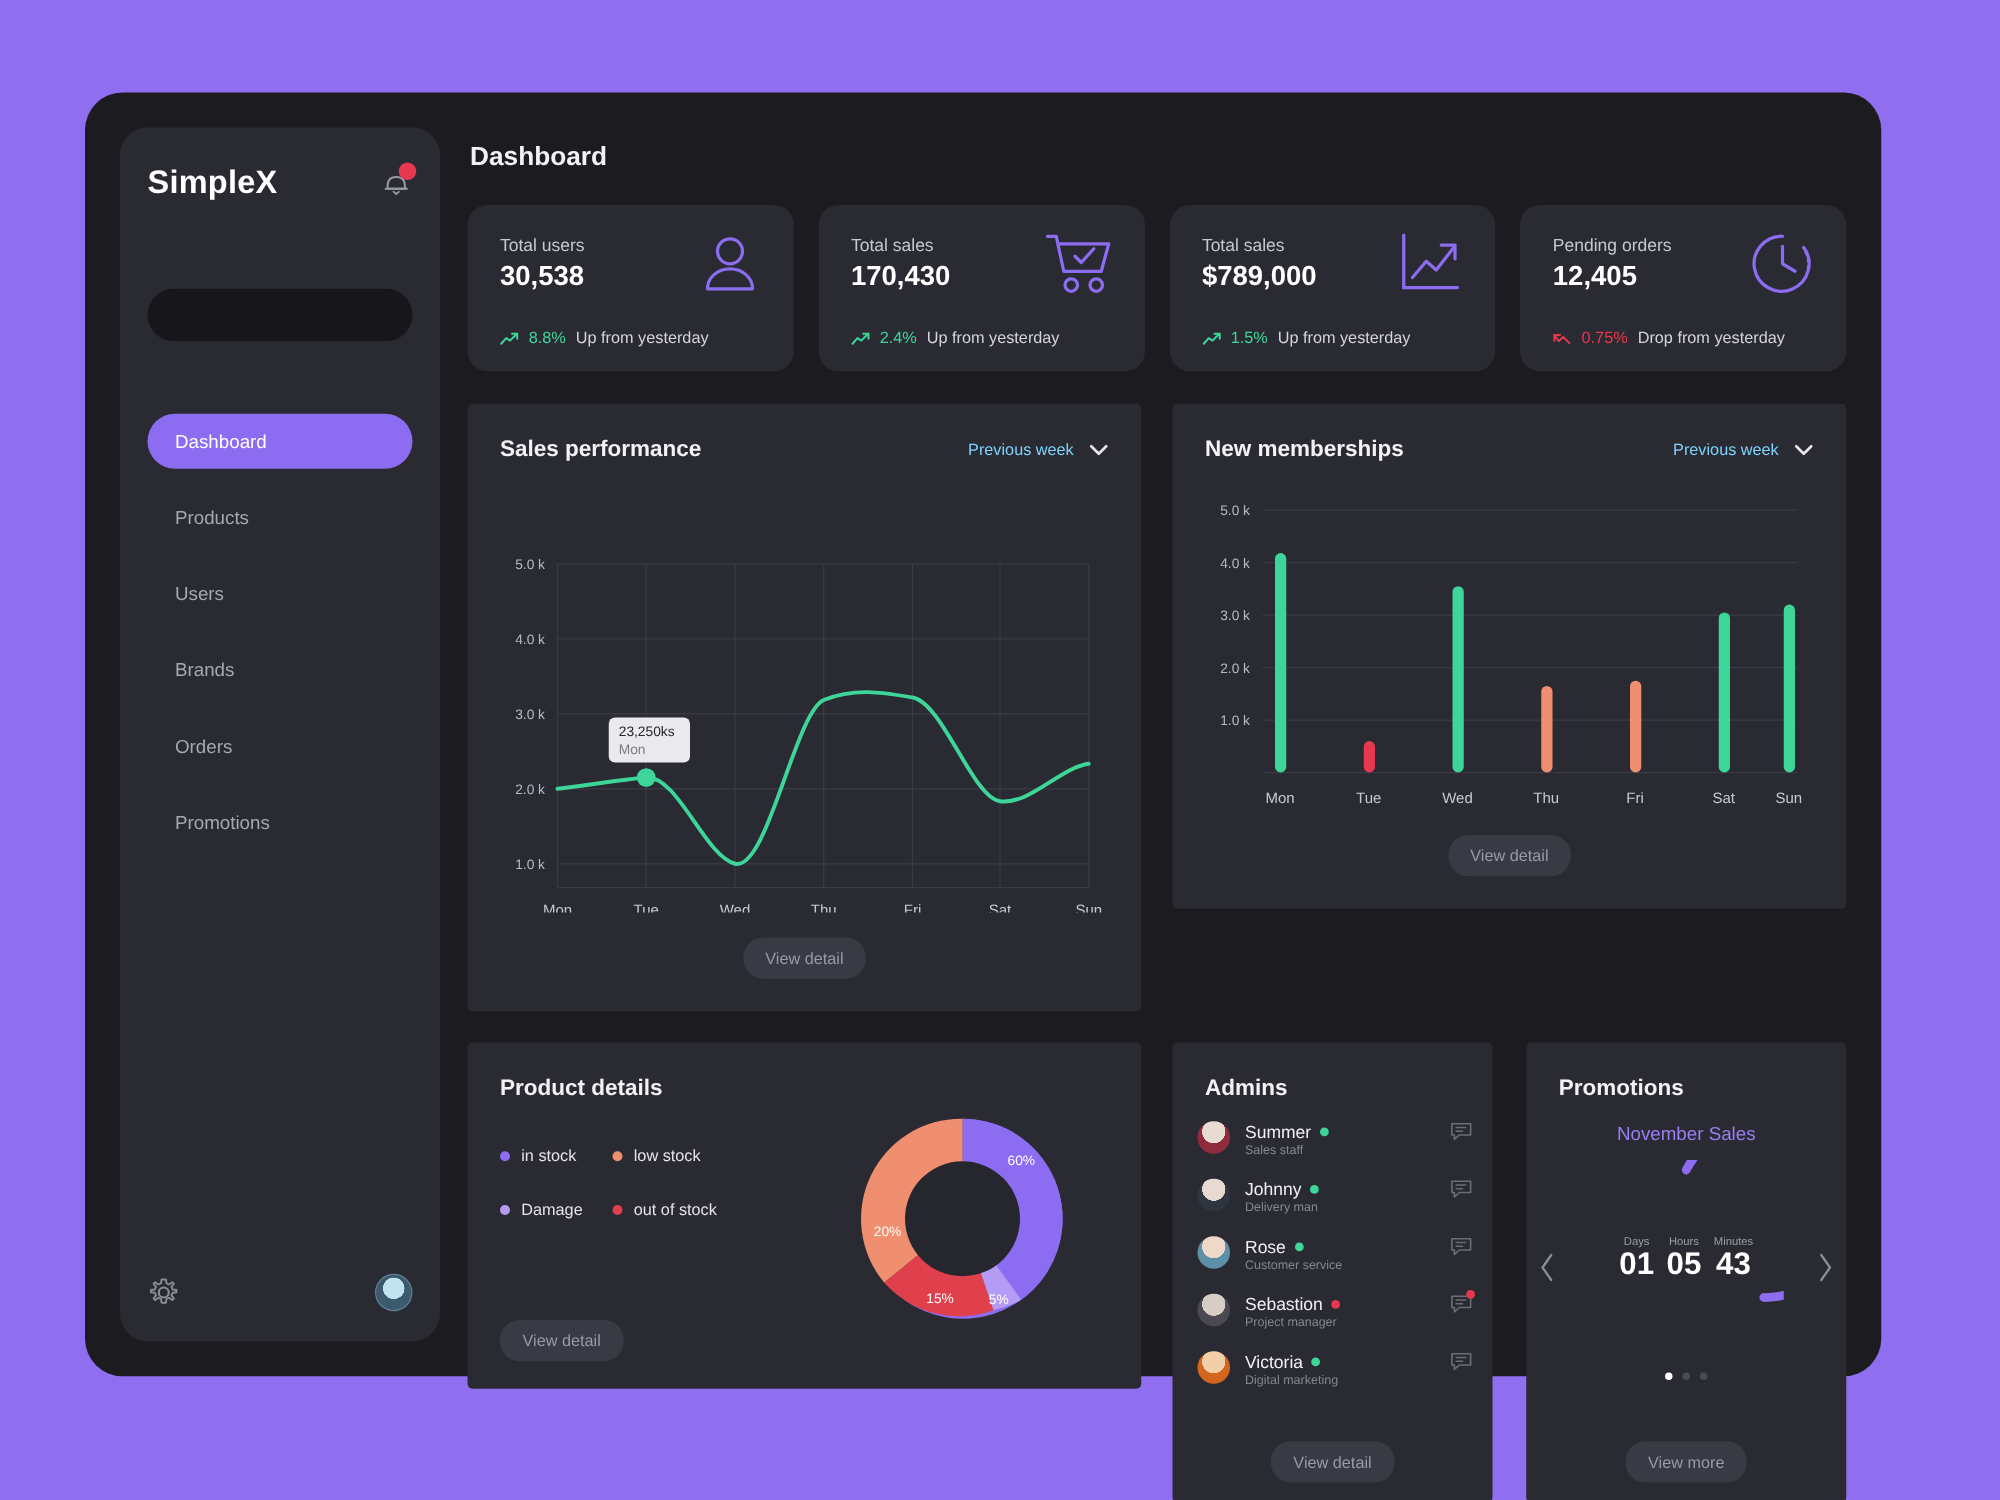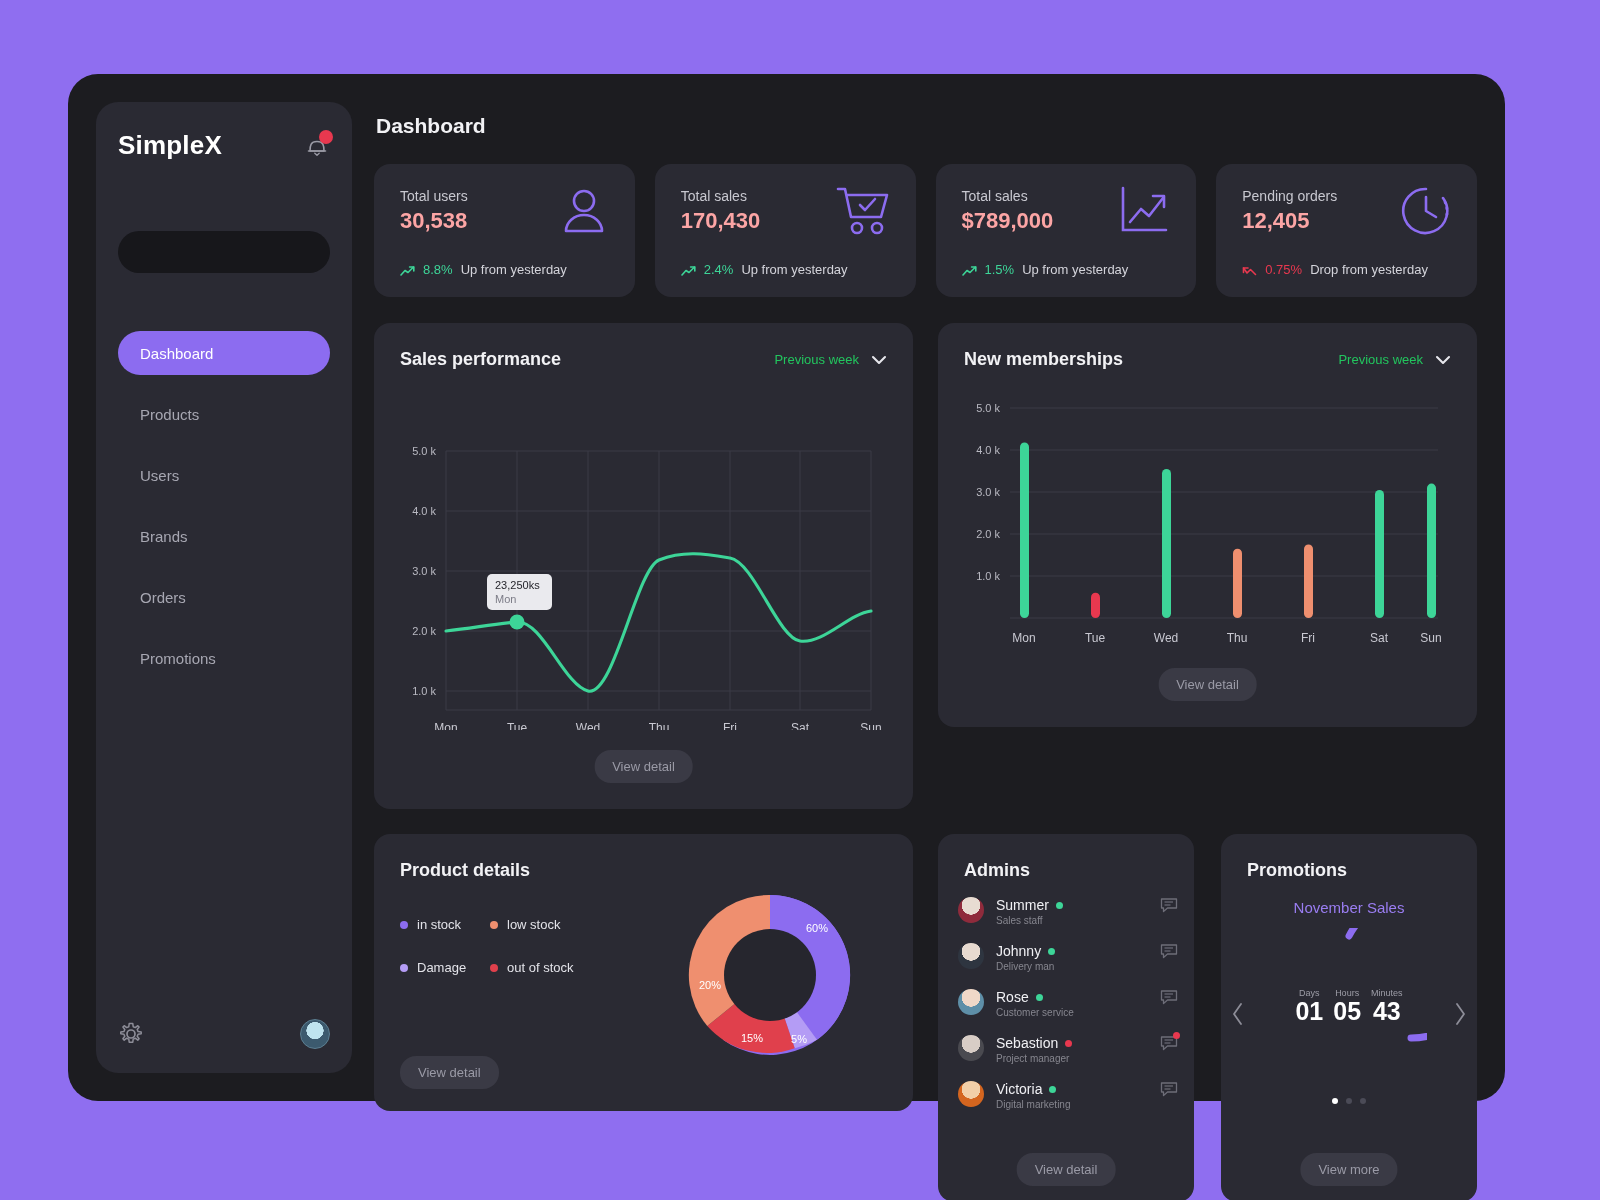--- a/index.html
+++ b/index.html
@@ -74,41 +74,41 @@
 
   .stats-row { display: flex; gap: 20px; margin-top: 26px; }
   .stat-card {
     flex: 1; height: 133px;
     background: #2a2a33;
     border-radius: 16px;
     padding: 24px 22px 0 26px;
     position: relative;
   }
   .stat-label { color: #c8c8d0; font-size: 14px; }
-  .stat-value { color: #fca5a5; font-size: 22px; font-weight: bold; margin-top: 4px; }
+  .stat-value { color: #ffffff; font-size: 22px; font-weight: bold; margin-top: 4px; }
   .stat-icon { position: absolute; right: 26px; top: 22px; }
   .stat-trend {
     position: absolute; left: 26px; bottom: 20px;
     display: flex; align-items: flex-end; gap: 8px;
     font-size: 13px; color: #d4d4db;
   }
   .trend-pct { font-weight: normal; }
   .up { color: #3dd598; }
   .down { color: #e8384f; }
 
   .grid-2 { display: flex; gap: 25px; margin-top: 26px; }
-  .card { background: #2a2a33; border-radius: 16px; position: relative; }
+  .card { background: #2a2a33; border-radius: 4px; position: relative; }
   .card-head {
     display: flex; align-items: center; justify-content: space-between;
     padding: 26px 26px 0 26px;
   }
   .card-title { color: #f2f2f5; font-size: 18px; font-weight: bold; }
   .select-pill {
     display: flex; align-items: center; gap: 12px;
-    color: #22c55e; font-size: 13px;
+    color: #7dd3fc; font-size: 13px;
   }
   .chev { display: block; }
   .view-btn {
     background: #3a3a45; color: #9a9aa6;
     border: none; border-radius: 16px;
     font-size: 13px; font-family: "Liberation Sans", sans-serif;
     padding: 9px 18px;
   }
   .center-btn { position: absolute; left: 50%; transform: translateX(-50%); }
 

